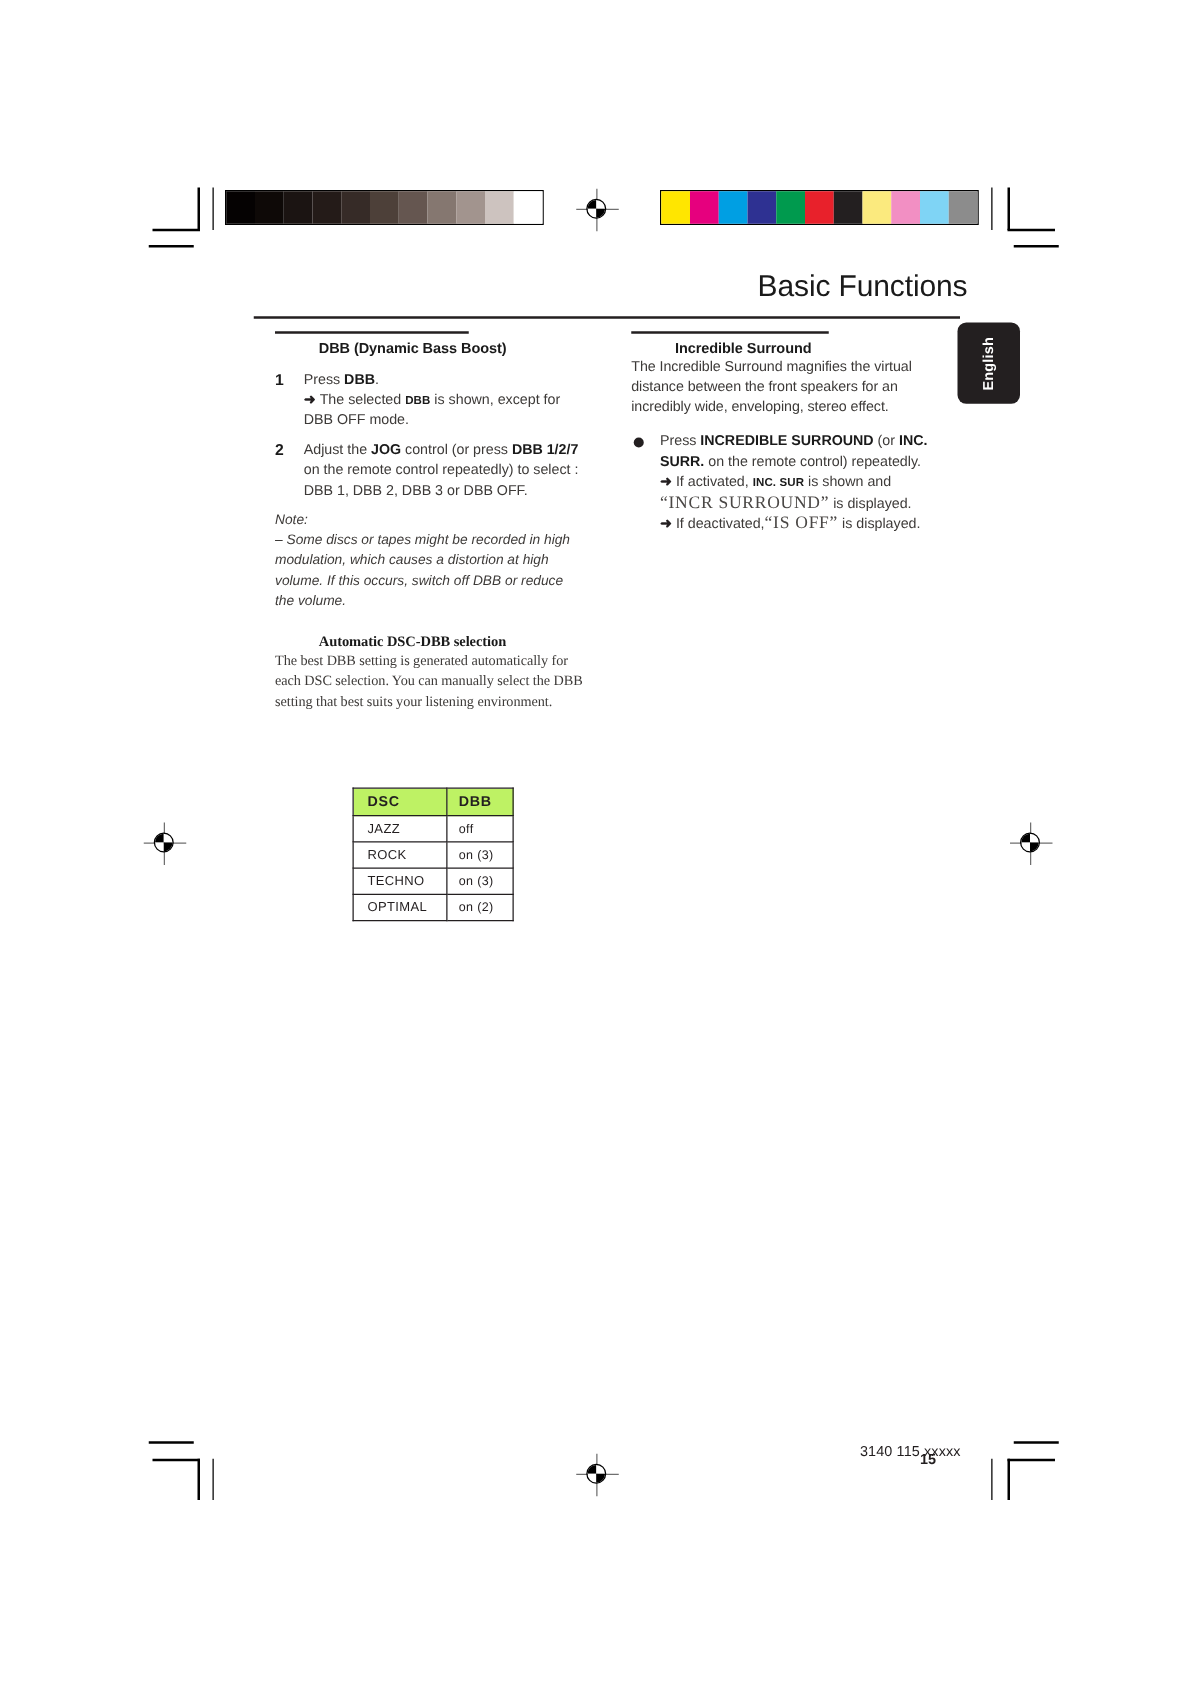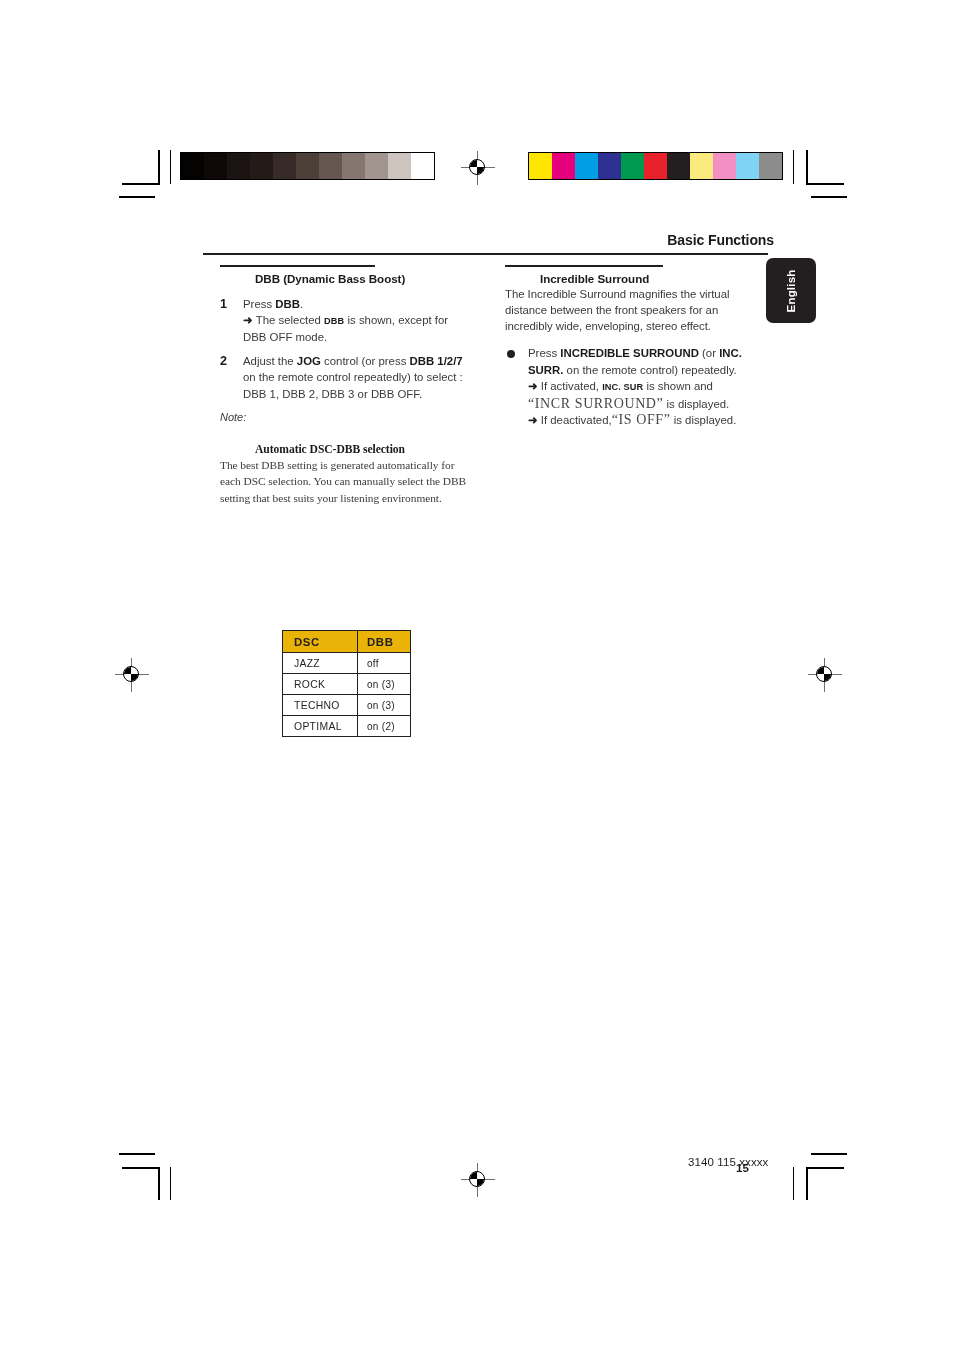--- a/index.html
+++ b/index.html
@@ -39,23 +39,23 @@
   .reg-target .vline { position:absolute; left:16px; top:0; width:1.3px; height:34px; background:#6f6f6f; }
 
   
   .calbar { position: absolute; display: flex; border: 1px solid #000; }
   .calbar .sw { width: 23px; height: 26px; }
 
   
   .page-title {
     position: absolute;
     right: 180px;
-    top: 232px;
-    font-size: 14px;
-    font-weight: bold;
+    top: 216px;
+    font-size: 24px;
+    font-weight: normal;
     letter-spacing: -0.1px;
     color: #1a1a1a;
   }
   .title-rule {
     position: absolute;
     left: 203px;
     top: 253px;
     width: 565px;
     height: 1.6px;
     background: #231f20;
@@ -169,21 +169,21 @@
   }
   table.dsc th, table.dsc td {
     border: 1.2px solid #231f20;
     padding: 0;
     height: 20px;
     font-size: 10.6px;
     color: #231f20;
     text-align: left;
   }
   table.dsc th {
-    background: #eab308;
+    background: #bef264;
     font-weight: bold;
     font-size: 11.4px;
     letter-spacing: 0.6px;
     height: 21px;
   }
   table.dsc th.c1, table.dsc td.c1 { width: 63px; padding-left: 11px; }
   table.dsc th.c2, table.dsc td.c2 { width: 43px; padding-left: 9px; }
   table.dsc td { font-size: 10.4px; letter-spacing: 0.3px; }
   table.dsc td.c2 { font-size: 10px; }
 
@@ -322,20 +322,21 @@
       <span id="dbb-step-1-results"><br><span class="arrow">➜ </span><span><span>The selected </span><span class="ind">DBB</span><span> is shown, except for DBB OFF mode.</span></span></span>
     </div>
     <div class="step">
       <span class="num">2</span>
       <span id="dbb-step-2-text"><span>Adjust the </span><span class="b">JOG</span><span> control (or press </span><span class="b">DBB 1/2/7</span><span> on the remote control repeatedly) to select : DBB 1, DBB 2, DBB 3 or DBB OFF.</span></span>
     </div>
   </div>
 
   <div class="note">
     <span class="nt-label">Note:</span>
+    <span>–  Some discs or tapes might be recorded in high modulation, which causes a distortion at high volume. If this occurs, switch off DBB or reduce the volume.</span>
   </div>
 
   <div class="subsec">
     <h2 class="sec-head">Automatic DSC-DBB selection</h2>
     <p class="body">The best DBB setting is generated automatically for each DSC selection. You can manually select the DBB setting that best suits your listening environment.</p>
   </div>
 </div>
 
 <table class="dsc">
   <thead>

